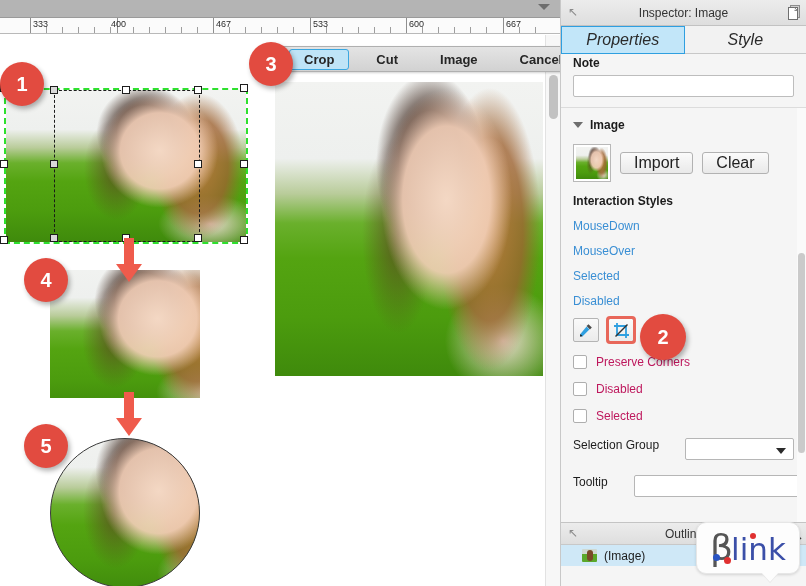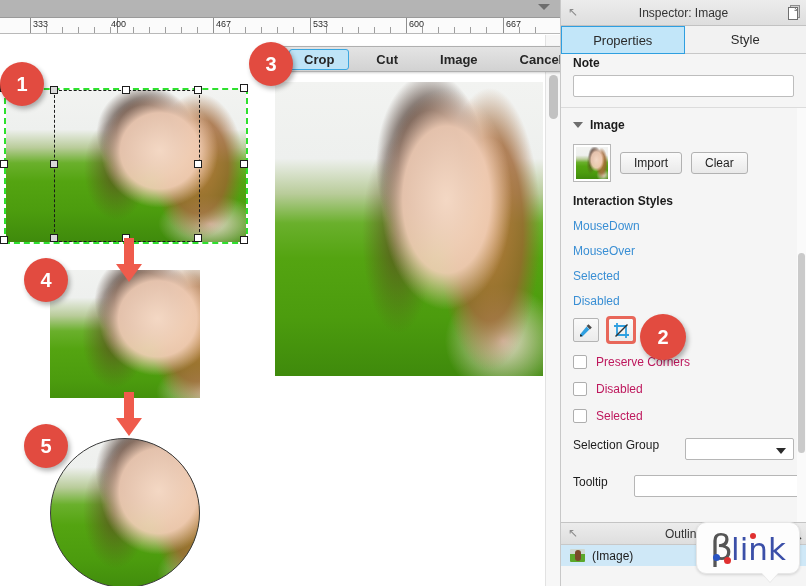--- a/index.html
+++ b/index.html
@@ -208,24 +208,25 @@
     font-size: 12px; color: #8b8b8b; line-height: 12px;
   }
   #insp-header .doc-icon {
     position: absolute; right: 5px; top: 5px;
     width: 13px; height: 15px;
   }
   #insp-tabs { display: flex; height: 28px; }
   .insp-tab {
     flex: 1;
     display: flex; align-items: center; justify-content: center;
-    font-size: 13px; color: #2b2b2b;
+    font-size: 16px; color: #2b2b2b;
     background: #f2f2f2;
     border-bottom: 1px solid #c8c8c8;
     cursor: default;
+    font-style: italic;
   }
   .insp-tab.active {
     background: #c2e6f9;
     border: 1px solid #2f9fe0;
     border-bottom: 1px solid #2f9fe0;
   }
 
   #insp-body { position: relative; height: 494px; overflow: hidden; }
 
   .sec-label {
@@ -251,21 +252,21 @@
   .thumb-box {
     width: 38px; height: 38px;
     background: #ffffff; border: 1px solid #b8b8b8;
     padding: 2px;
   }
   .thumb-inner { width: 100%; height: 100%; }
   .btn {
     height: 22px; padding: 0 13px;
     background: linear-gradient(#fbfbfb, #e9e9e9);
     border: 1px solid #b2b2b2; border-radius: 3px;
-    font-size: 12px; color: #1e1e1e;
+    font-size: 16px; color: #1e1e1e;
     display: flex; align-items: center; justify-content: center;
     cursor: default;
   }
 
   .styles-section { padding: 12px 12px 0 12px; }
   .style-link {
     font-size: 12px; color: #3a8fd4;
     margin-top: 11px; cursor: default;
   }
   .icon-row { display: flex; gap: 9px; margin-top: 10px; }
@@ -330,21 +331,21 @@
     display: flex; align-items: center; justify-content: center;
   }
   #outline-header .title { font-size: 12px; color: #333; }
   #outline-header .collapse-icon {
     position: absolute; left: 7px; top: 4px;
     font-size: 12px; color: #8b8b8b; line-height: 12px;
   }
   #outline-header .search-icon { position: absolute; right: 5px; top: 4px; }
   .ol-row {
     display: flex; align-items: center; gap: 7px;
-    height: 21px; padding-left: 9px;
+    height: 21px; padding-left: 21px;
     font-size: 12px; color: #1c1c1c;
   }
   .ol-row.sel { background: #cfe8f7; }
   .ol-thumb {
     width: 15px; height: 13px; border-radius: 1px;
     background: linear-gradient(to bottom, #cfd8d1 0 38%, #5aa82a 38% 100%);
     position: relative; overflow: hidden;
   }
   .ol-thumb:after {
     content: ""; position: absolute; left: 5px; top: 1px;

